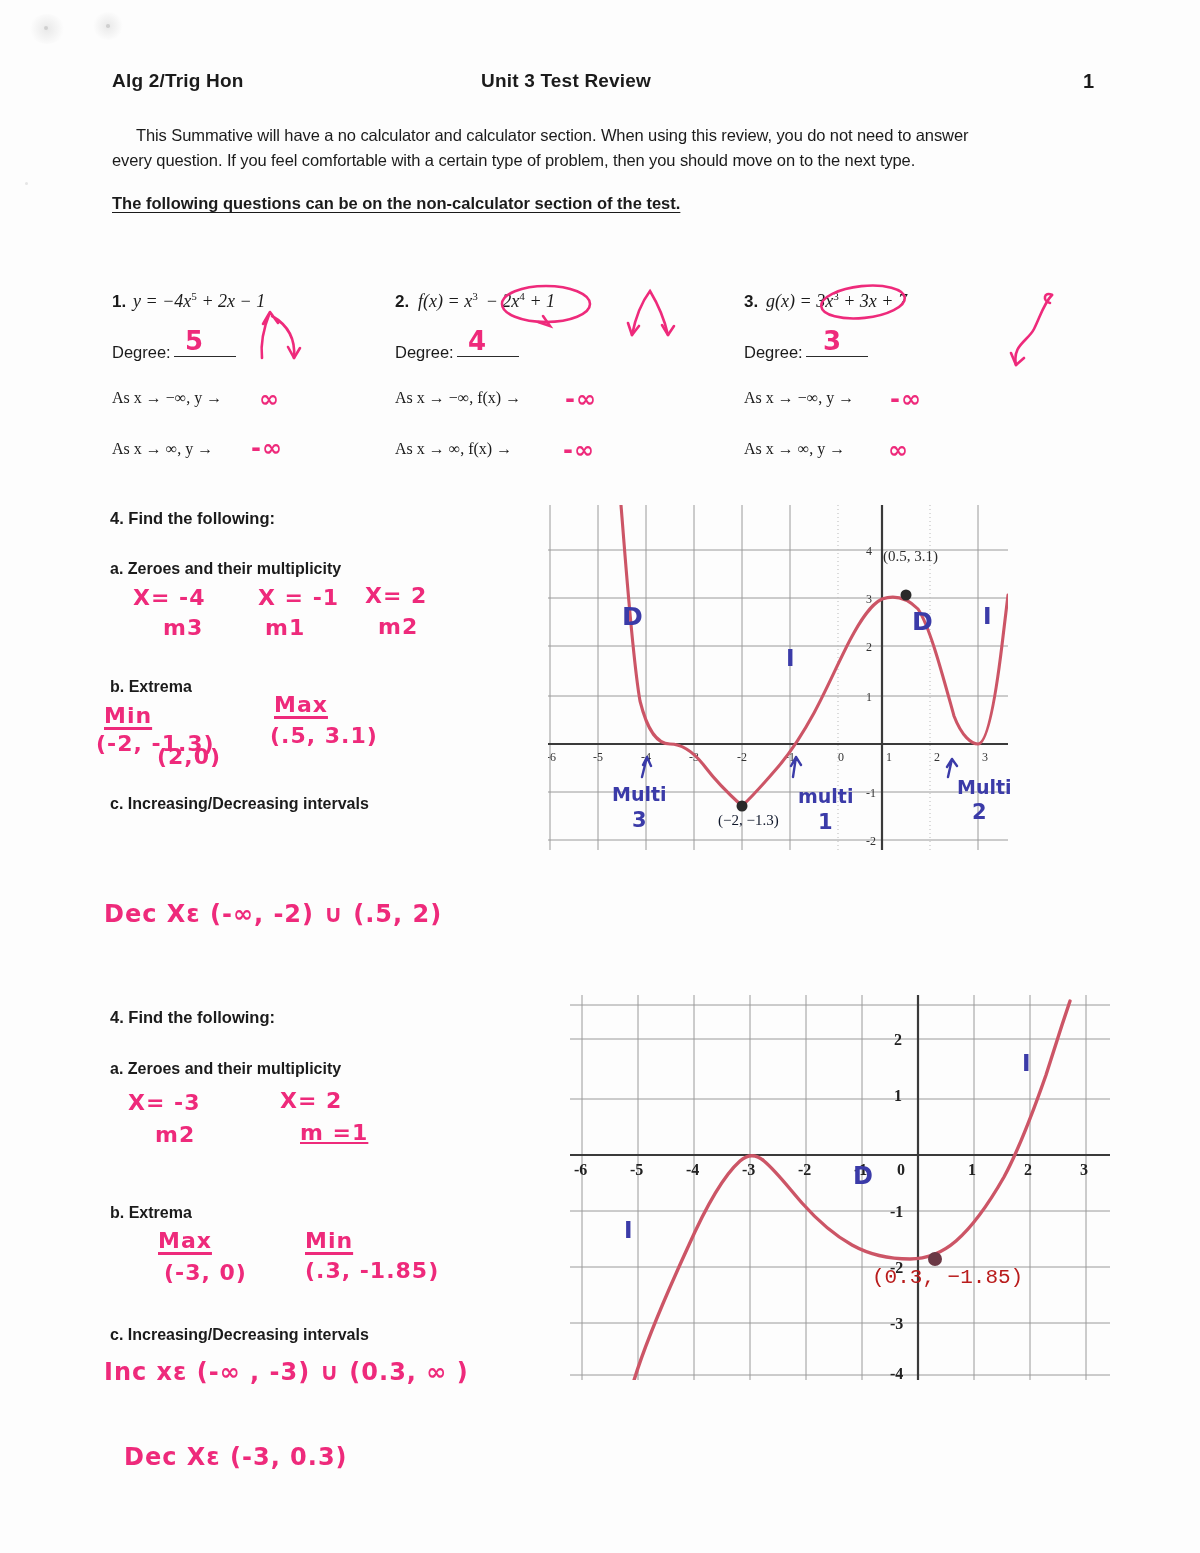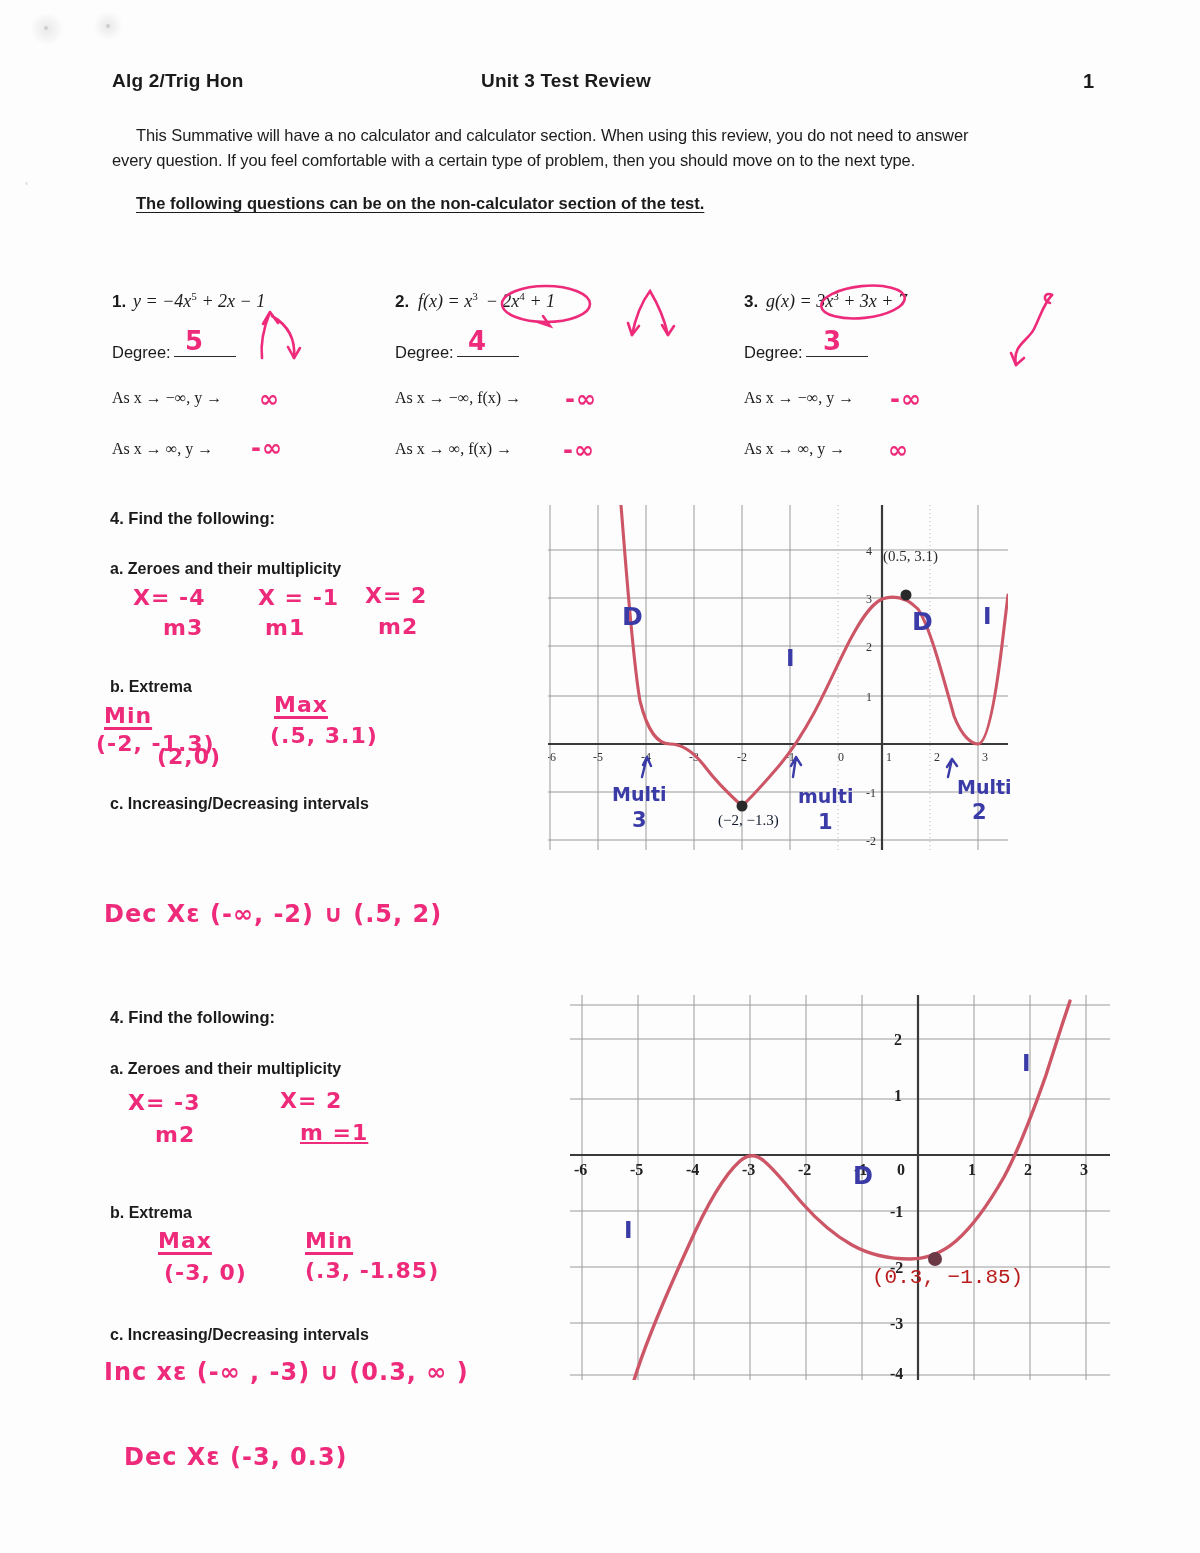--- a/index.html
+++ b/index.html
@@ -8,21 +8,21 @@
   .page{position:absolute;inset:0;background:#fdfdfd;}
 
   
   .speck{position:absolute;background:#b9b9b9;border-radius:50%;opacity:.55;}
   .smudge{position:absolute;border-radius:50%;background:radial-gradient(circle,#e9e9e9 0%,rgba(255,255,255,0) 70%);}
 
   
   .hdr{position:absolute;font-weight:bold;font-size:19px;letter-spacing:.2px;}
   .para{position:absolute;font-size:16.5px;line-height:25px;letter-spacing:-.1px;}
   .ul-head{position:absolute;font-size:16.5px;font-weight:bold;
-           text-decoration:underline;text-underline-offset:3px;margin-left:24px;}
+           text-decoration:underline;text-underline-offset:3px;}
   .prompt{position:absolute;font-size:16.5px;font-weight:bold;}
   .qnum{position:absolute;font-size:17px;font-weight:bold;}
   .eq{font-family:"Liberation Serif",serif;font-style:italic;font-weight:normal;font-size:18px;}
   sup{font-size:.62em;vertical-align:super;font-style:normal;}
   .deg{position:absolute;font-size:16.5px;font-weight:normal;}
   .deg .blank{display:inline-block;width:62px;border-bottom:1.6px solid #2b2b2b;margin-left:3px;
               position:relative;top:-1px;}
   .eb{position:absolute;font-size:16px;font-family:"Liberation Serif",serif;}
   .sub{position:absolute;font-size:16.5px;font-weight:bold;}
   .subq{position:absolute;font-size:16px;font-weight:bold;}

